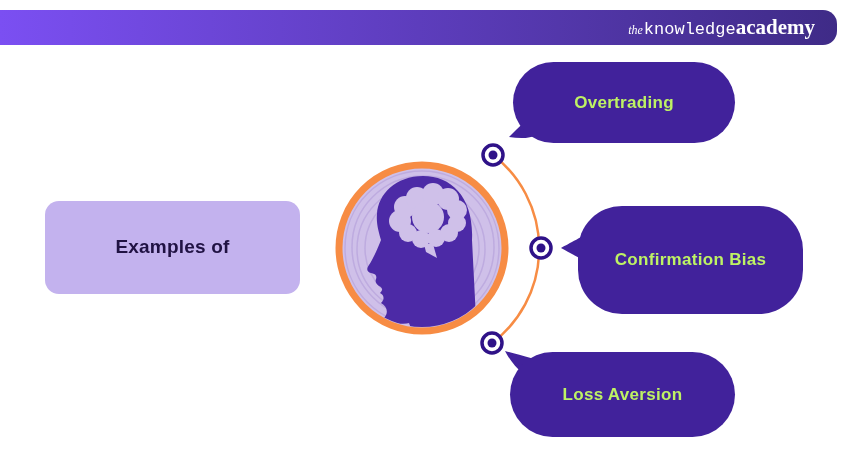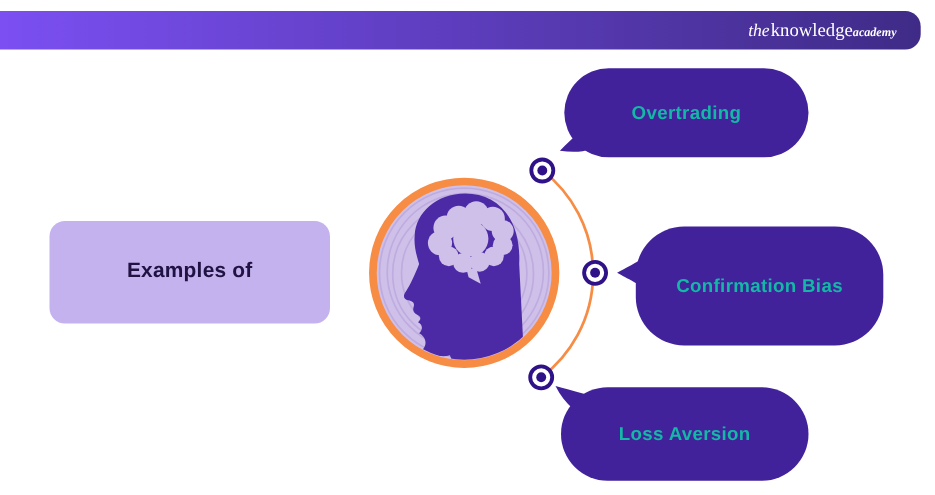--- a/index.html
+++ b/index.html
@@ -10,38 +10,38 @@
 
   
   .header {
     position:absolute; left:0; top:10px; width:837px; height:35px;
     background:linear-gradient(90deg, var(--headerLeft), var(--headerRight));
     border-radius:0 14px 14px 0;
     display:flex; align-items:center; justify-content:flex-end;
     padding-right:22px; box-sizing:border-box;
   }
   .brand { color:#ffffff; font-family:"Liberation Serif", serif; white-space:nowrap; }
-  .brand .the { font-style:italic; font-size:16px; margin-right:1px; }
-  .brand .knowledge { font-size:17px; font-weight:400; }
-  .brand .academy { font-size:11px; font-weight:700;font-style:italic; }
+  .brand .the { font-style:italic; font-size:12px; margin-right:1px; }
+  .brand .knowledge { font-size:17px; font-weight:400;font-family:Liberation Mono, monospace; }
+  .brand .academy { font-size:21px; font-weight:700; }
 
   
   .title-box {
     position:absolute; left:45px; top:201px; width:255px; height:93px;
     background:var(--titleBox); border-radius:14px;
     display:flex; flex-direction:column; align-items:center; justify-content:center;
     text-align:center; color:var(--titleText);
     font-size:19px; font-weight:700; line-height:1.5; letter-spacing:0.2px;
   }
 
   
   .bubble {
     position:absolute; background:var(--bubble); border-radius:44px;
     display:flex; align-items:center; justify-content:center;
-    color:#14b8a6; font-size:17px; font-weight:700; letter-spacing:0.3px;
+    color:#bef264; font-size:17px; font-weight:700; letter-spacing:0.3px;
     z-index:2;
   }
   .bubble-overtrading { left:513px; top:62px;  width:222px; height:81px; }
   .bubble-confirmation { left:578px; top:206px; width:225px; height:108px; }
   .bubble-loss { left:510px; top:352px; width:225px; height:85px;align-items:center; }
 
   
   .graphic { position:absolute; left:0; top:0; z-index:1; }
   .tail { fill:var(--bubble); stroke:none; }
   .arc { stroke:var(--orange); stroke-width:2.5; fill:none; }

